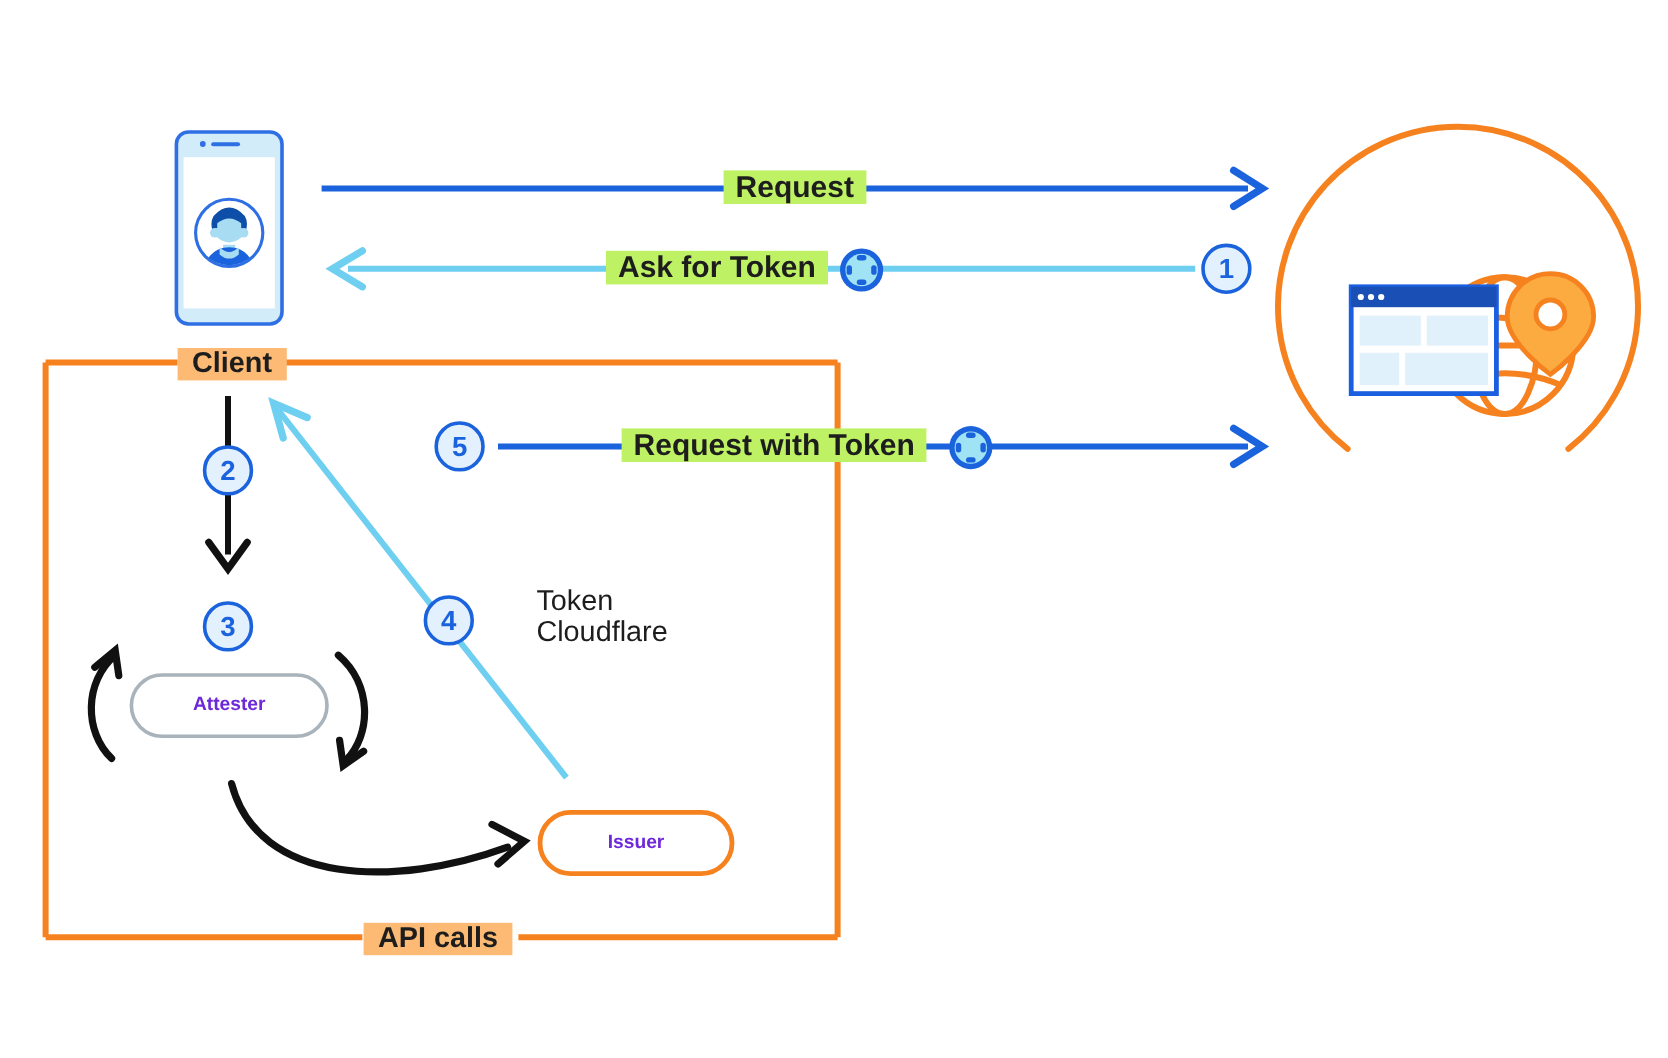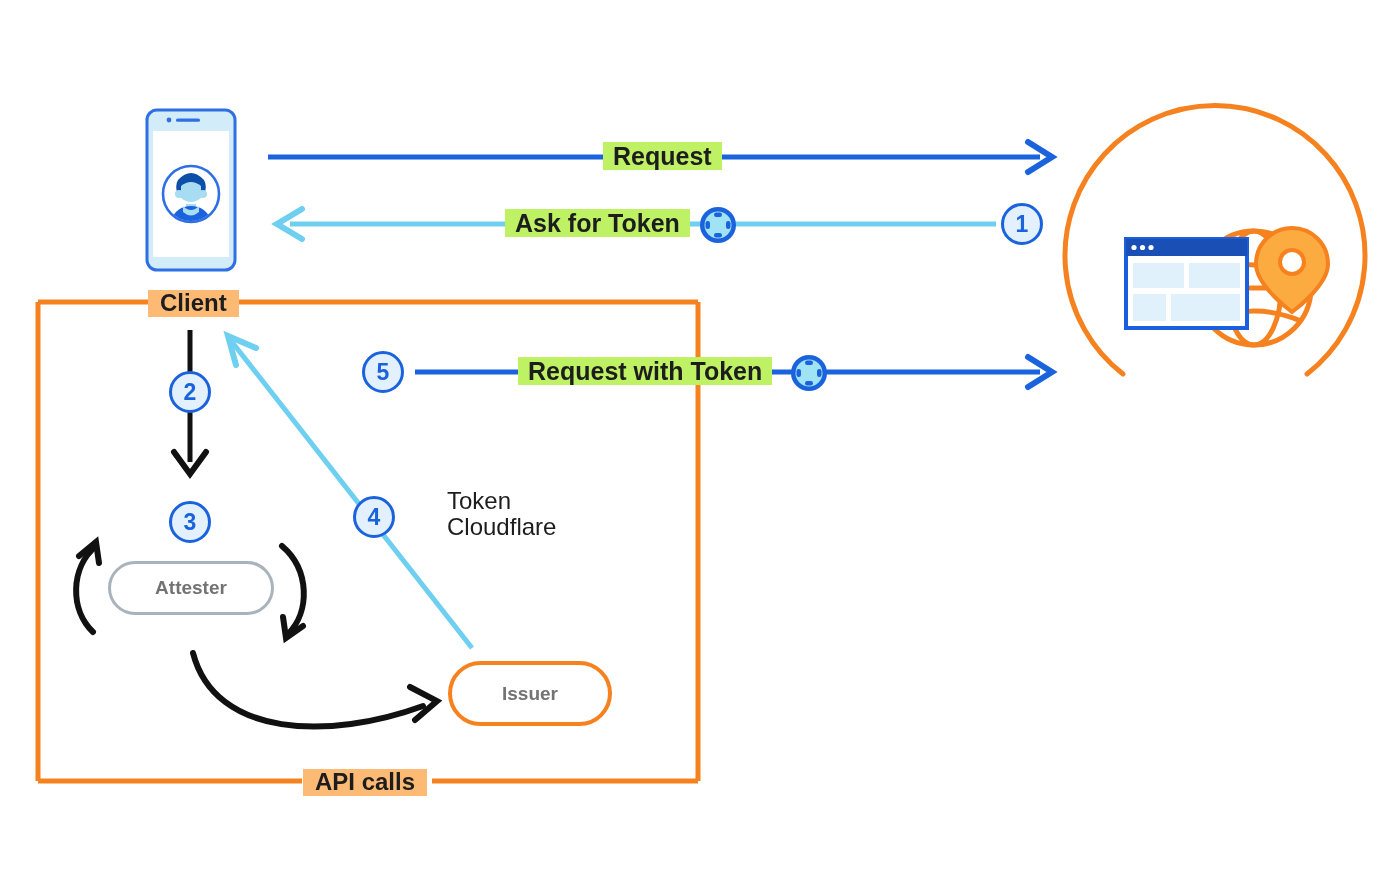--- a/index.html
+++ b/index.html
@@ -33,23 +33,23 @@
     white-space: nowrap;
     line-height: 1.12;
   }
   .flow-label {
     font-size: 25px;
     font-weight: bold;
     background: #bef264;
     padding: 0 10px;
   }
   .node-label {
-    font-size: 19px;
-    font-weight: bold;
-    color: #737373;
+    font-size: 16px;
+    font-weight: bold;
+    color: #6d28d9;
   }
   .frame-label {
     font-size: 24px;
     font-weight: bold;
     background: #fdba74;
     padding: 0 12px;
     color: #1d1d1d;
   }
   .origin-label {
     font-size: 25px;
@@ -233,21 +233,21 @@
   </div>
 
   <div class="lbl frame-label" style="left:148px; top:290px;">Client</div>
 
   <div class="lbl frame-label" style="left:303px; top:769px;text-align:right;">API calls</div>
 
   <div class="pill" id="attester-node" style="left:108px; top:561px; width:166px; height:54px;">
     <span class="node-label">Attester</span>
   </div>
 
-  <div class="pill" id="issuer-node" style="left:448px; top:661px; width:164px; height:65px;">
+  <div class="pill" id="issuer-node" style="left:448px; top:675px; width:164px; height:55px;">
     <span class="node-label">Issuer</span>
   </div>
 
 
   <div class="num-badge" style="left:1001px; top:203px;">1</div>
 
   <div class="num-badge" style="left:169px; top:371px;">2</div>
 
   <div class="num-badge" style="left:169px; top:501px;">3</div>
 

